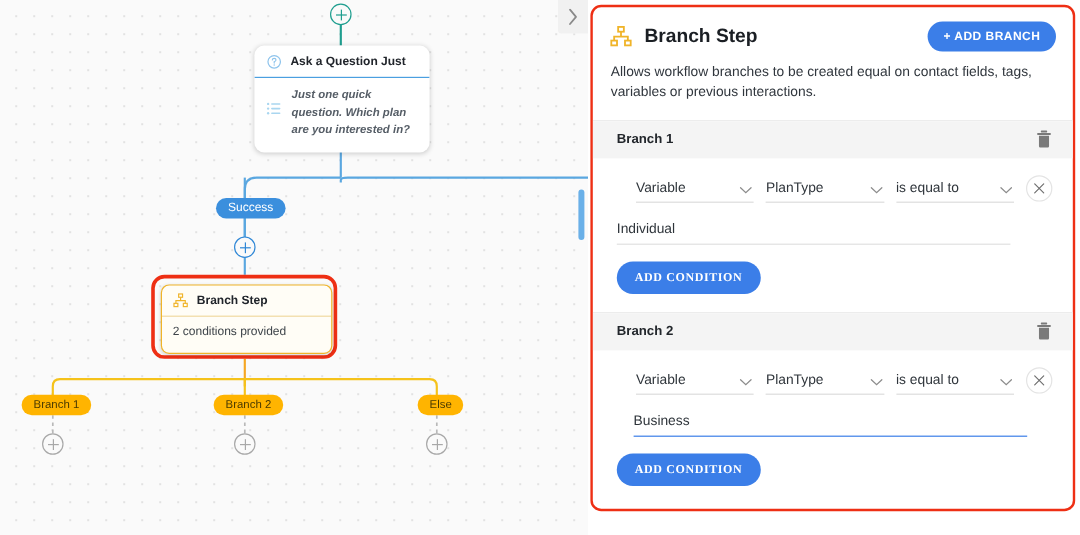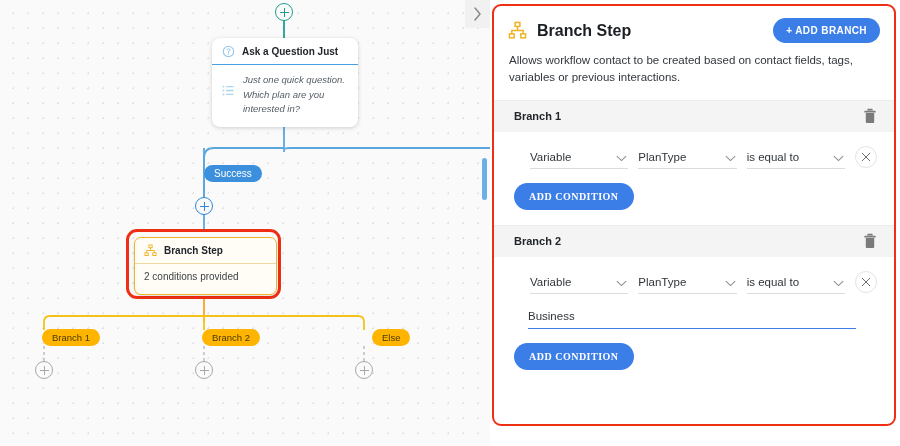--- a/index.html
+++ b/index.html
@@ -54,38 +54,38 @@
     content:""; position:absolute; background: currentColor;
   }
   .plus-glyph::before { left: 0; top: 4px; width: 9px; height: 1.4px; }
   .plus-glyph::after  { top: 0; left: 4px; height: 9px; width: 1.4px; }
 
   
   .pill {
     position: absolute; height: 17px; padding: 0 10px;
     border-radius: 9px; display: flex; align-items: center;
     justify-content: center; font-size: 10px; color: #fff;
-    white-space: nowrap; z-index: 5; margin-left: 24px;
+    white-space: nowrap; z-index: 5;
   }
   .pill.success { background: #3b8fdd; }
   .pill.branch  { background: #ffb400; color: #4a3a00; font-size: 9.5px; }
 
   
   .node-question {
     position: absolute; left: 212px; top: 38px;
     width: 146px; background: #fff;
     border-radius: 8px; box-shadow: 0 1px 4px rgba(0,0,0,.18);
     z-index: 4; overflow: hidden;
   }
   .nq-head {
     height: 27px; display: flex; align-items: center; gap: 7px;
     padding: 0 10px; border-bottom: 1.6px solid #4a9fe0;
   }
   .nq-title { font-size: 10px; font-weight: bold; color: #21252b; }
-  .nq-body { display: flex; gap: 8px; padding: 8px 10px 10px 10px; }
+  .nq-body { display: flex; gap: 8px; padding: 8px 10px 10px 10px; font-weight: bold; }
   .nq-text {
     font-size: 9.5px; font-style: italic; color: #555d66;
     line-height: 1.55;
   }
 
   
   .node-branch-wrap {
     position: absolute; left: 126px; top: 229px;
     width: 155px; height: 70px;
     border: 3px solid #ee2f14; border-radius: 11px; z-index: 4;
@@ -291,21 +291,21 @@
             <rect x="1.5" y="13.5" width="5" height="4.2"></rect>
             <rect x="13.5" y="13.5" width="5" height="4.2"></rect>
             <path d="M10 5.7 L10 10 M4 13.5 L4 10 L16 10 L16 13.5"></path>
           </g>
         </svg>
       </span>
       <span class="ph-title">Branch Step</span>
       <button class="btn-add-branch">+ ADD BRANCH</button>
     </div>
 
-    <div class="panel-desc">Allows workflow contact to be created based on contact fields, tags, variables or previous interactions.</div>
+    <div class="panel-desc">Allows workflow branches to be created equal on contact fields, tags, variables or previous interactions.</div>
 
     <div class="panel-body">
 
       <div>
         <div class="branch-head">
           <span class="branch-head-title">Branch 1</span>
           <button class="trash-btn">
             <svg width="14" height="16" viewBox="0 0 16 18">
               <rect x="5" y="0.6" width="6" height="2" rx="0.6" fill="#7a7a7a"></rect>
               <rect x="1.5" y="3" width="13" height="2" rx="0.6" fill="#7a7a7a"></rect>
@@ -333,20 +333,23 @@
               <path d="M1 1.6 L6 6.4 L11 1.6" fill="none" stroke="#8d8d8d" stroke-width="1.2" stroke-linecap="round"></path>
             </svg>
           </div>
           <button class="remove-btn">
             <svg width="10" height="10" viewBox="0 0 12 12">
               <path d="M1.5 1.5 L10.5 10.5 M10.5 1.5 L1.5 10.5" stroke="#6f6f6f" stroke-width="1.2" stroke-linecap="round"></path>
             </svg>
           </button>
         </div>
 
+        <div class="value-row">
+          <input class="value-input" type="text" value="Individual" style="">
+        </div>
 
         <button class="btn-add-cond">ADD CONDITION</button>
         <div class="branch-sep"></div>
       </div>
 
       <div>
         <div class="branch-head">
           <span class="branch-head-title">Branch 2</span>
           <button class="trash-btn">
             <svg width="14" height="16" viewBox="0 0 16 18">

